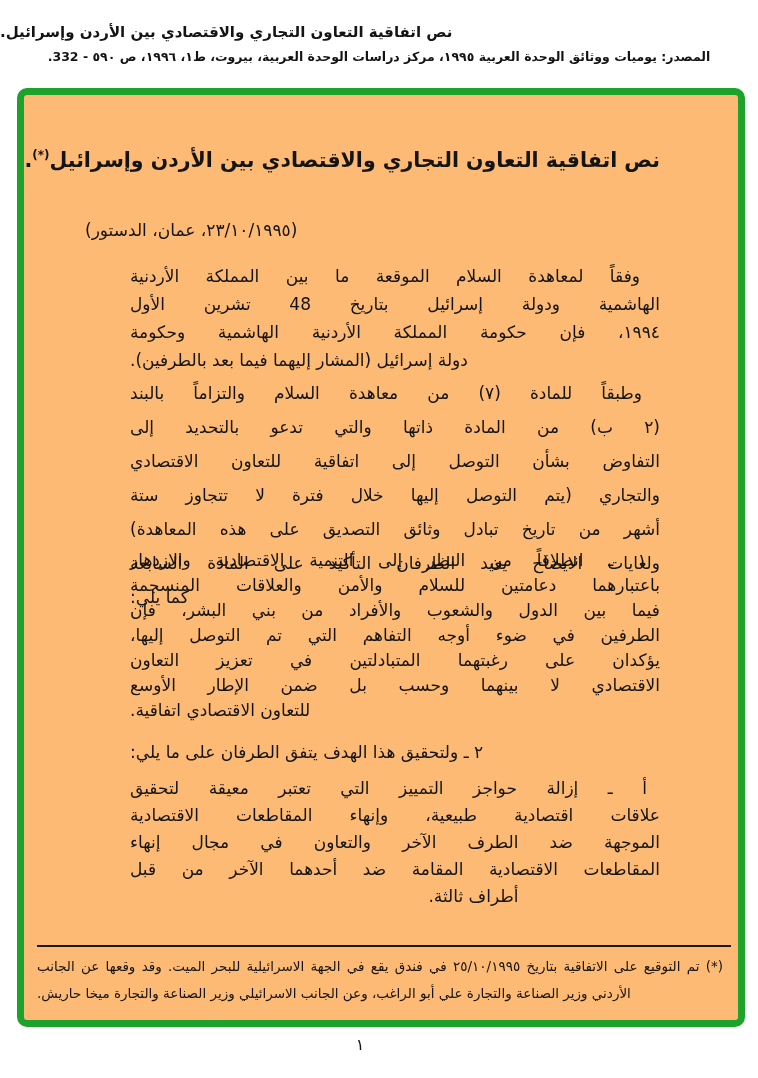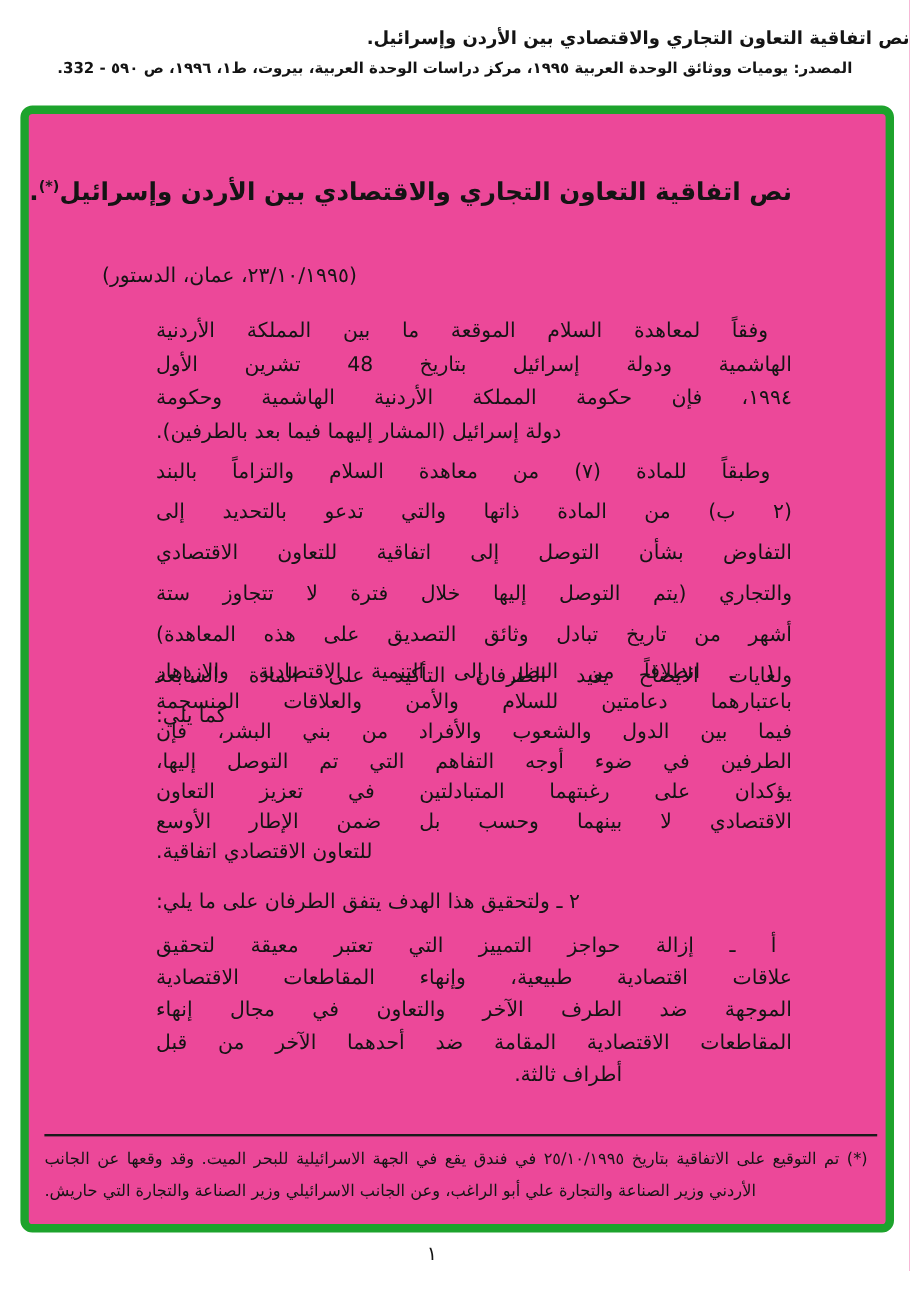--- a/index.html
+++ b/index.html
@@ -1,31 +1,31 @@
 <!DOCTYPE html>
 <html lang="ar"><head>
 <meta charset="utf-8">
 <style>
   html,body{margin:0;padding:0;}
   body{
     width:758px;height:1078px;position:relative;background:#ffffff;
     font-family:"DejaVu Sans",sans-serif;color:#141414;overflow:hidden;
   }
   .hdr-title{
-    position:absolute;top:23px;left:0;width:758px;text-align:right;
+    position:absolute;top:23px;left:0;width:758px;text-align:left;
     direction:rtl;font-size:15px;font-weight:bold;
   }
   .hdr-source{
     position:absolute;top:49px;left:0;width:758px;text-align:center;
     direction:rtl;font-size:12.5px;font-weight:bold;
   }
   .frame{
     position:absolute;left:17px;top:88px;width:728px;height:939px;
     box-sizing:border-box;border:7px solid #1da32c;border-radius:10px;
-    background:#ec4899;
+    background:#fdba74;
   }
   .doc-title{
     position:absolute;top:53px;right:78px;direction:rtl;white-space:nowrap;
     font-size:20.5px;font-weight:bold;
   }
   .doc-title sup{font-size:12px;}
   .byline{
     position:absolute;top:125px;left:61px;direction:rtl;white-space:nowrap;
     font-size:17px;font-weight:normal;
   }
@@ -109,18 +109,18 @@
 علاقات اقتصادية طبيعية، وإنهاء المقاطعات الاقتصادية
 الموجهة ضد الطرف الآخر والتعاون في مجال إنهاء
 المقاطعات الاقتصادية المقامة ضد أحدهما الآخر من قبل</div>
       <div class="plast">أطراف ثالثة.</div>
     </div>
 
   </div>
 
   <div class="footnote">
     <div class="plines">(*) تم التوقيع على الاتفاقية بتاريخ ٢٥/١٠/١٩٩٥ في فندق يقع في الجهة الاسرائيلية للبحر الميت. وقد وقعها عن الجانب</div>
-    <div class="plast">الأردني وزير الصناعة والتجارة علي أبو الراغب، وعن الجانب الاسرائيلي وزير الصناعة والتجارة التي حاريش.</div>
+    <div class="plast">الأردني وزير الصناعة والتجارة علي أبو الراغب، وعن الجانب الاسرائيلي وزير الصناعة والتجارة ميخا حاريش.</div>
   </div>
 
 </div>
 
 <div class="pagenum">١</div>
 
 </body></html>

